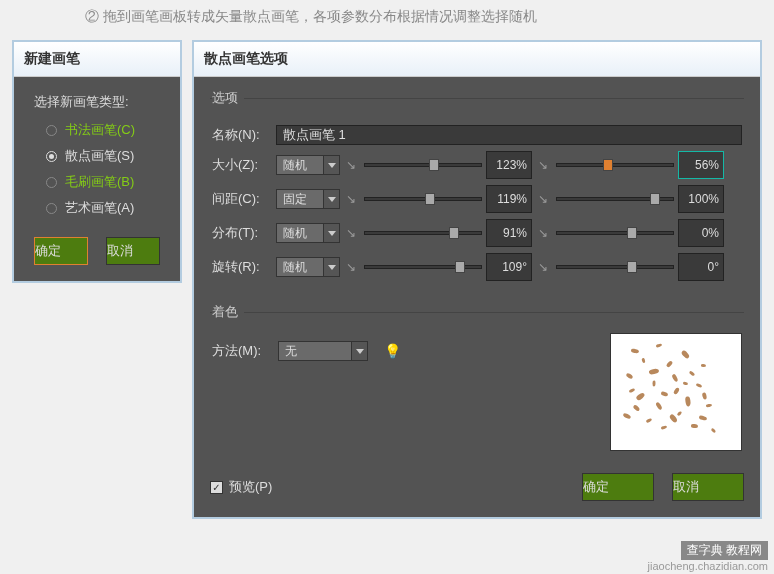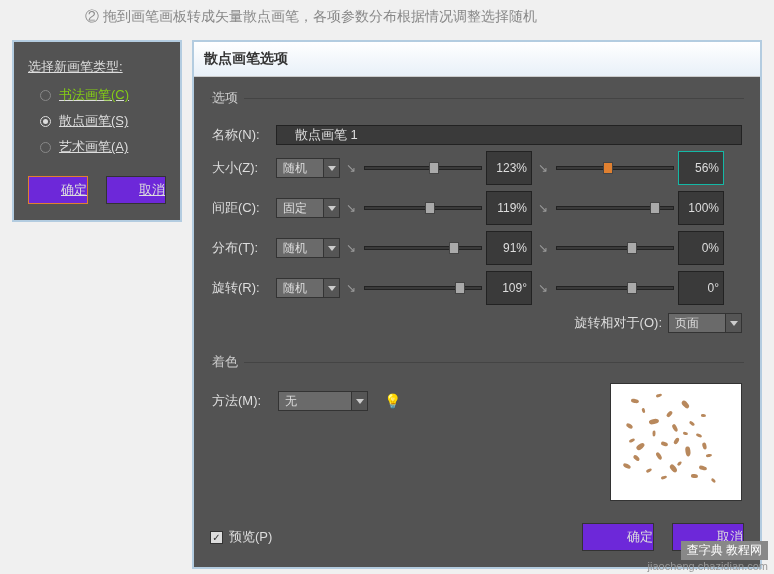--- a/index.html
+++ b/index.html
@@ -1,45 +1,45 @@
 <!DOCTYPE html>
 <html><head>
 <meta charset="utf-8">
 <style>
 * { margin: 0; padding: 0; box-sizing: border-box; font-family: "Microsoft YaHei", sans-serif; }
 body { background: #f0f0f0; width: 774px; height: 574px; position: relative; }
 .caption { color: #888; font-size: 14px; padding: 8px 0 0 85px; }
 .left-panel { position: absolute; left: 12px; top: 40px; width: 170px; border: 2px solid #b3cce0; background: #535353; }
 .panel-title { background: linear-gradient(#fff,#e8f0f8); color: #333; padding: 8px 10px; font-size: 14px; font-weight: bold; border-bottom: 1px solid #ccc; }
-.left-body { padding: 16px 14px; color: #ddd; font-size: 13px; text-decoration: underline; }
+.left-body { padding: 16px 20px; color: #ddd; font-size: 13px; }
 .left-body .lbl { margin-bottom: 10px; }
 .radio-row { display: flex; align-items: center; margin: 8px 0 8px 12px; cursor: pointer; }
 .radio { width: 11px; height: 11px; border-radius: 50%; border: 1px solid #888; margin-right: 8px; position: relative; }
 .radio.sel { border-color: #ddd; }
 .radio.sel::after { content: ''; position: absolute; width: 5px; height: 5px; background: #ddd; border-radius: 50%; top: 2px; left: 2px; }
 .btn-row { display: flex; gap: 18px; margin-top: 20px; }
-.btn { flex: 1; text-align: right; padding: 4px 0; background: #6d28d9; border: 1px solid #333; color: #ddd; font-size: 13px; cursor: pointer; }
+.btn { flex: 1; text-align: left; padding: 4px 0; background: #4d7c0f; border: 1px solid #333; color: #ddd; font-size: 13px; cursor: pointer; }
 .btn.primary { border: 1px solid #e08030; }
 .right-panel { position: absolute; left: 192px; top: 40px; width: 570px; border: 2px solid #b3cce0; background: #535353; }
 .right-body { padding: 12px 16px 16px; color: #ddd; font-size: 13px; }
 fieldset { border: 1px solid #444; border-left: none; border-right: none; border-bottom: none; padding: 12px 2px 8px; margin-bottom: 8px; }
 legend { color: #ccc; font-size: 13px; padding-right: 6px; }
 .form-row { display: flex; align-items: center; margin: 6px 0; gap: 6px; }
 .form-row .flabel { width: 58px; text-align: left; }
-.name-input { flex: 1; background: #3a3a3a; border: 1px solid #222; color: #ddd; padding: 2px 18px; font-size: 13px; height: 20px; }
+.name-input { flex: 1; background: #3a3a3a; border: 1px solid #222; color: #ddd; padding: 2px 6px; font-size: 13px; height: 20px; }
 .dropdown { display: flex; align-items: center; background: #6a6a6a; border: 1px solid #333; height: 20px; width: 64px; }
 .dropdown span { flex: 1; padding: 0 6px; font-size: 12px; }
 .dd-arrow { width: 16px; height: 100%; background: #555; display: flex; align-items: center; justify-content: center; border-left: 1px solid #333; }
 .dd-arrow::after { content: ''; border-left: 4px solid transparent; border-right: 4px solid transparent; border-top: 5px solid #ccc; }
 .slider-wrap { display: flex; align-items: center; gap: 4px; }
 .arrow-ico { color: #999; font-size: 12px; width: 14px; }
 .track { width: 118px; height: 4px; background: #3a3a3a; border: 1px solid #222; position: relative; }
 .thumb { position: absolute; top: -5px; width: 10px; height: 12px; background: #aaa; border: 1px solid #444; }
 .thumb.hl { background: #e08030; }
-.valbox { width: 46px; height: 34px; background: #3a3a3a; border: 1px solid #222; color: #ddd; font-size: 12px; text-align: right; padding: 2px 4px; }
+.valbox { width: 46px; height: 28px; background: #3a3a3a; border: 1px solid #222; color: #ddd; font-size: 12px; text-align: right; padding: 2px 4px; }
 .valbox.hl { border: 1px solid #14b8a6; }
 .rot-row { display: flex; align-items: center; justify-content: flex-end; margin: 8px 0 4px; gap: 6px; }
 .colorize { display: flex; }
 .col-left { flex: 1; }
 .crow { display: flex; align-items: center; margin: 8px 0; gap: 8px; }
 .crow .clabel { width: 58px; }
 .bulb { color: #888; font-size: 14px; margin-left: 8px; }
 .eyedrop { width: 16px; height: 16px; display: flex; align-items: center; justify-content: center; color: #aaa; }
 .swatch { width: 22px; height: 22px; background: #c89060; border: 1px solid #333; }
 .preview { width: 132px; height: 118px; background: #fff; border: 1px solid #333; position: relative; overflow: hidden; }
@@ -52,29 +52,34 @@
 .watermark { position: absolute; right: 6px; bottom: 2px; display: flex; flex-direction: column; align-items: flex-end; font-size: 11px; color: #999; }
 .watermark .wm1 { background: #888; color: #fff; padding: 1px 6px; font-size: 12px; }
 .dim { color: #84cc16; }
 </style>
 </head>
 <body>
 
 <div class="caption">② 拖到画笔画板转成矢量散点画笔，各项参数分布根据情况调整选择随机</div>
 
 <div class="left-panel">
+  <div class="panel-title">新建画笔</div>
   <div class="left-body">
     <div class="lbl">选择新画笔类型:</div>
     <div class="radio-row dim">
         <div class="radio"></div>
         <span>书法画笔(C)</span>
       </div>
     <div class="radio-row">
         <div class="radio sel"></div>
         <span>散点画笔(S)</span>
+      </div>
+    <div class="radio-row dim">
+        <div class="radio"></div>
+        <span>毛刷画笔(B)</span>
       </div>
     <div class="radio-row">
         <div class="radio"></div>
         <span>艺术画笔(A)</span>
       </div>
     <div class="btn-row">
       <div class="btn primary">确定</div>
       <div class="btn">取消</div>
     </div>
   </div>
@@ -170,27 +175,20 @@
     <div class="slider-wrap">
       <span class="arrow-ico">↘</span>
       <div class="track">
                 <div class="thumb " style="left:60%"></div>
               </div>
       <input class="valbox " value="0°" style="">
     </div>
           </div>
         </div>
 
-      <div class="rot-row">
-        <span>旋转相对于(O):</span>
-        <div class="dropdown" style="width:74px">
-          <span>页面</span>
-            <div class="dd-arrow"></div>
-        </div>
-      </div>
     </fieldset>
 
     <fieldset>
       <legend>着色</legend>
       <div class="colorize">
         <div class="col-left">
           <div class="crow">
             <div class="clabel">方法(M):</div>
             <div class="dropdown" style="width:90px">
               <span>无</span>

